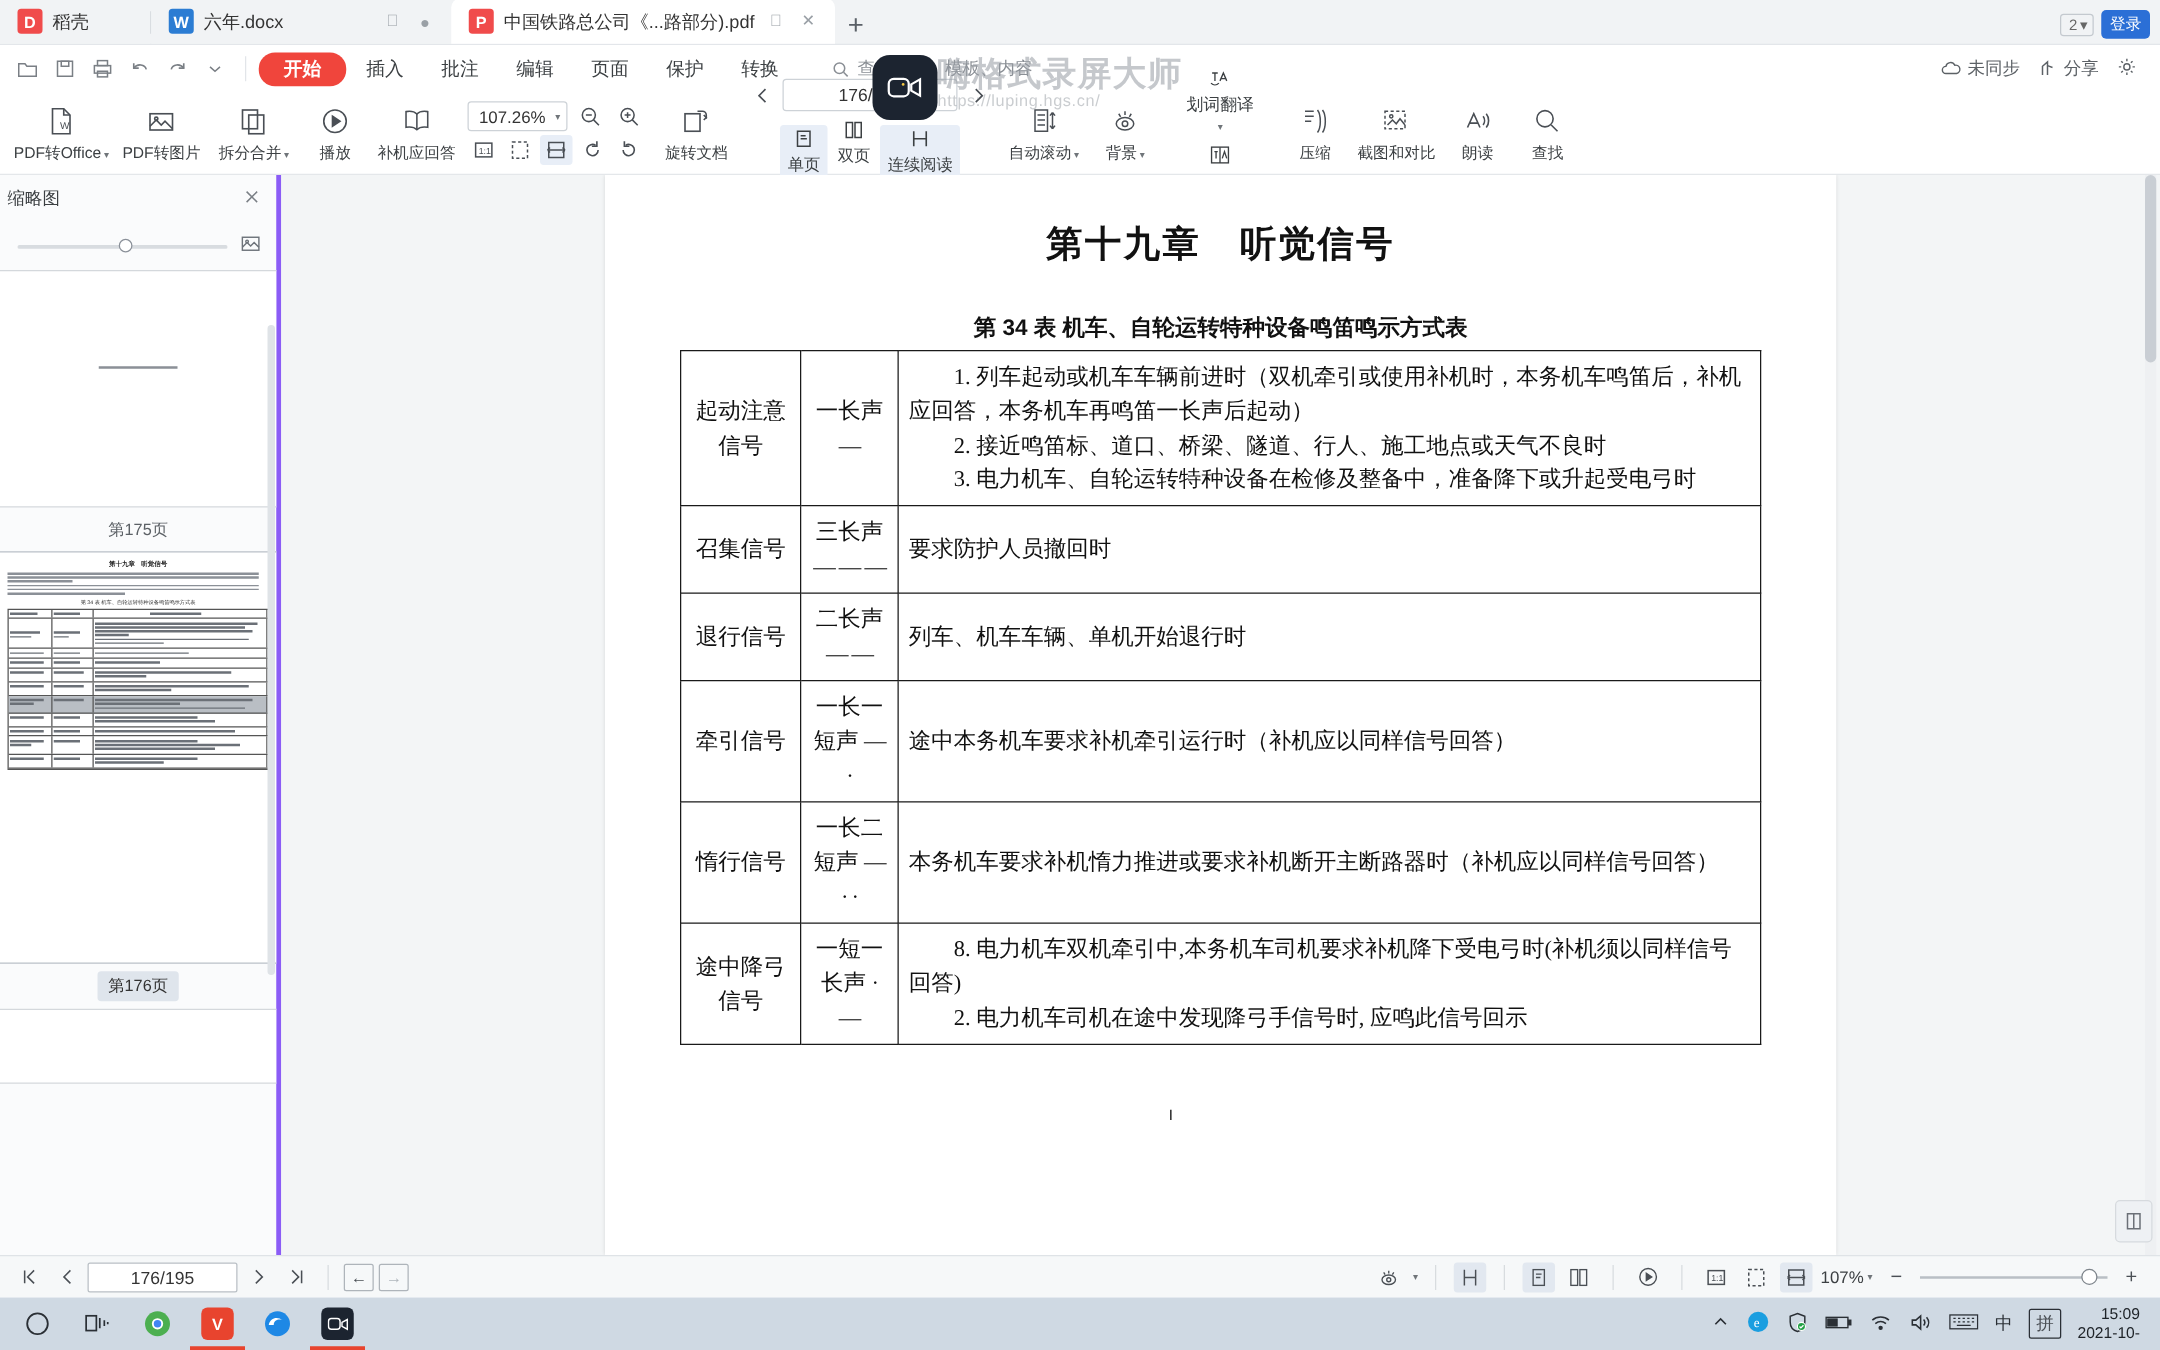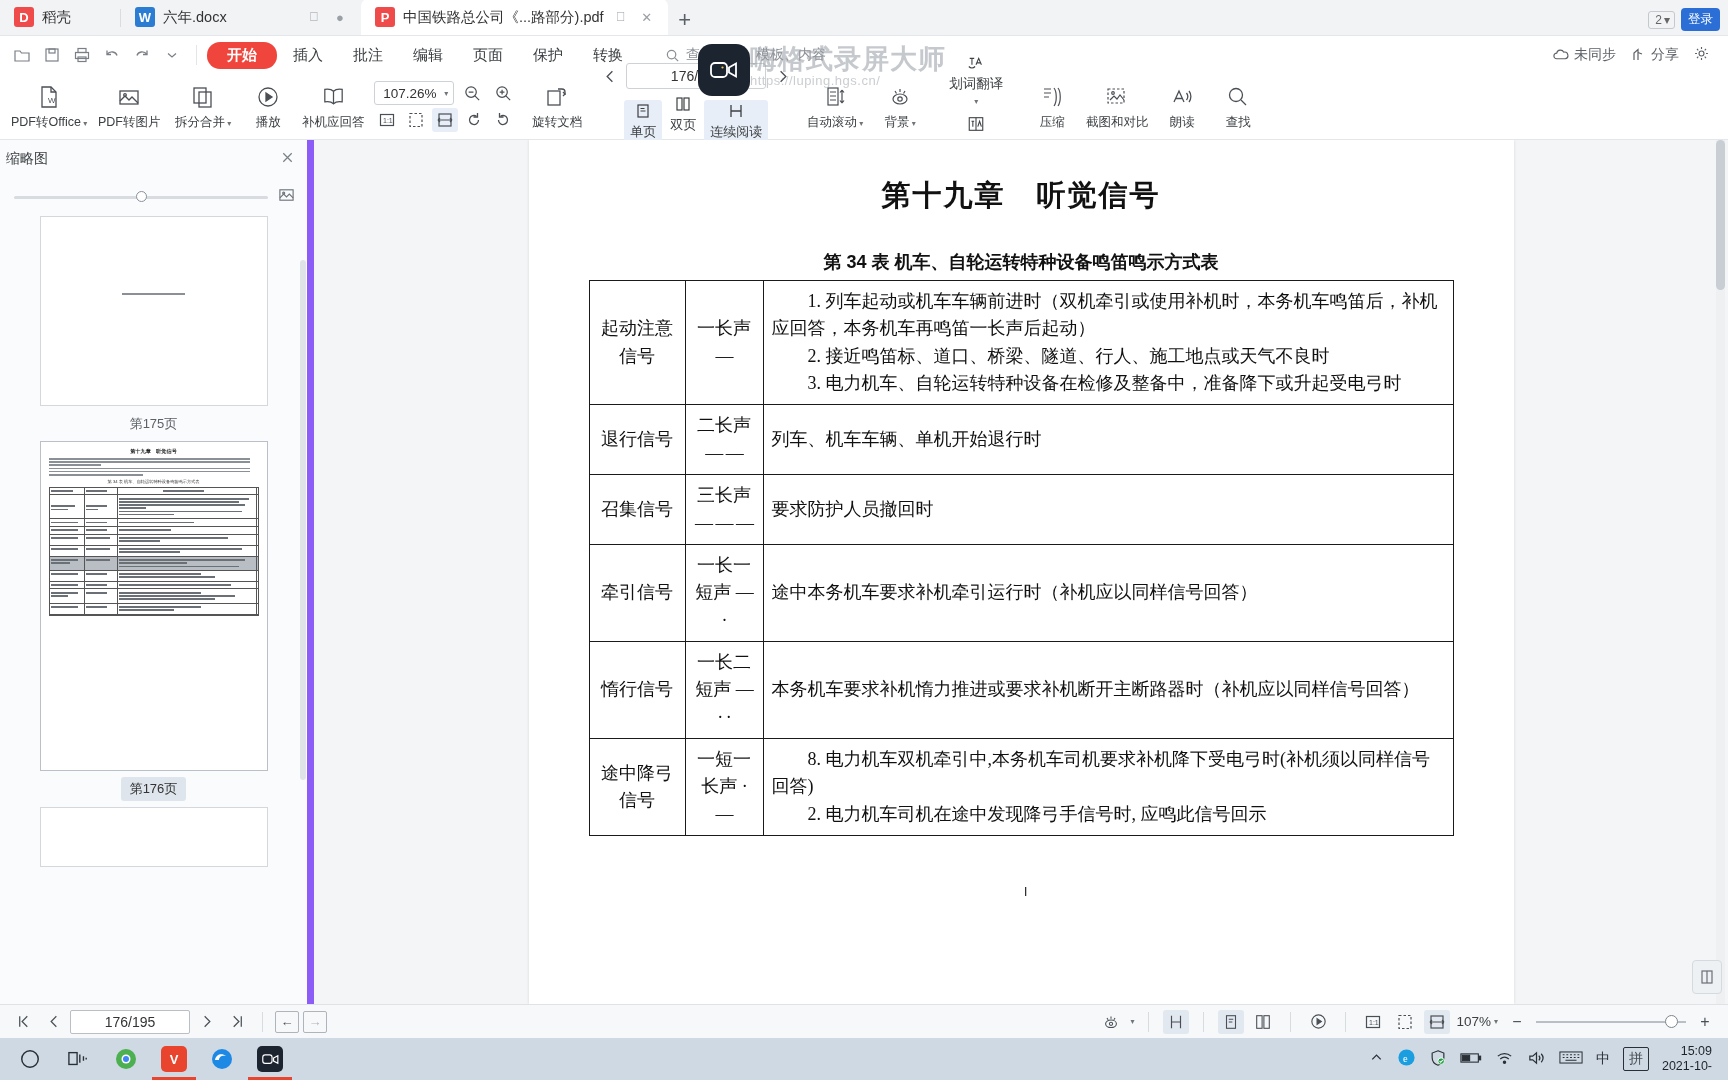--- a/index.html
+++ b/index.html
@@ -85,21 +85,21 @@
              display: flex; align-items: center; justify-content: center; flex: none; }
   .wm-text { display: flex; flex-direction: column; margin-left: -4px; margin-top: 1px; }
   .wm-title { font-size: 27px; font-weight: 700; color: rgba(150,155,162,0.55);
               letter-spacing: 1px; line-height: 1.05; }
   .wm-url { font-size: 13px; color: rgba(150,155,162,0.5); letter-spacing: 0.5px; }
 
   
   .workarea { flex: 1; display: flex; background: #f6f8f9; overflow: hidden; position: relative; }
 
   
-  .sidebar { width: 314px; background: #fafbfc; border-right: 7px solid #8b5cf6;
+  .sidebar { width: 225px; background: #fafbfc; border-right: 4px solid #8b5cf6;
              display: flex; flex-direction: column; flex: none; position: relative; }
   .sb-head { height: 38px; display: flex; align-items: center; justify-content: space-between;
              padding: 0 12px 0 6px; font-size: 14px; color: #3c4043; }
   .sb-slider { height: 38px; display: flex; align-items: center; gap: 10px; padding: 0 12px 0 14px; }
   .track { flex: 1; height: 3px; background: #d8dce0; border-radius: 2px; position: relative; }
   .knob { width: 11px; height: 11px; border-radius: 50%; background: #fff;
           border: 1.5px solid #8a9099; position: absolute; top: -4.5px; left: 48%; }
   .thumbs { flex: 1; overflow: hidden; padding: 0 0 0 0; display: flex; flex-direction: column;
             align-items: center; gap: 6px; }
   .thumb { width: 228px; background: #fff; border: 1px solid #d4d8dc; position: relative; }
@@ -725,34 +725,34 @@
               <span>一长声</span><br>
               <span class="dash">—</span>
             </td>
             <td class="tm">
               <div class="ol-item">1. 列车起动或机车车辆前进时（双机牵引或使用补机时，本务机车鸣笛后，补机应回答，本务机车再鸣笛一长声后起动）</div>
               <div class="ol-item">2. 接近鸣笛标、道口、桥梁、隧道、行人、施工地点或天气不良时</div>
               <div class="ol-item">3. 电力机车、自轮运转特种设备在检修及整备中，准备降下或升起受电弓时</div>
             </td>
           </tr>
           <tr>
+            <td class="nm">召集信号</td>
+            <td class="pt">
+              <span>三长声</span><br>
+              <span class="dash">— — —</span>
+            </td>
+            <td class="tm">要求防护人员撤回时</td>
+          </tr>
+          <tr>
             <td class="nm">退行信号</td>
             <td class="pt">
               <span>二长声</span><br>
               <span class="dash">— —</span>
             </td>
             <td class="tm">列车、机车车辆、单机开始退行时</td>
-          </tr>
-          <tr>
-            <td class="nm">召集信号</td>
-            <td class="pt">
-              <span>三长声</span><br>
-              <span class="dash">— — —</span>
-            </td>
-            <td class="tm">要求防护人员撤回时</td>
           </tr>
           <tr>
             <td class="nm">牵引信号</td>
             <td class="pt">
               <span>一长一短声</span>
               <span class="dash">— ·</span>
             </td>
             <td class="tm">途中本务机车要求补机牵引运行时（补机应以同样信号回答）</td>
           </tr>
           <tr>

